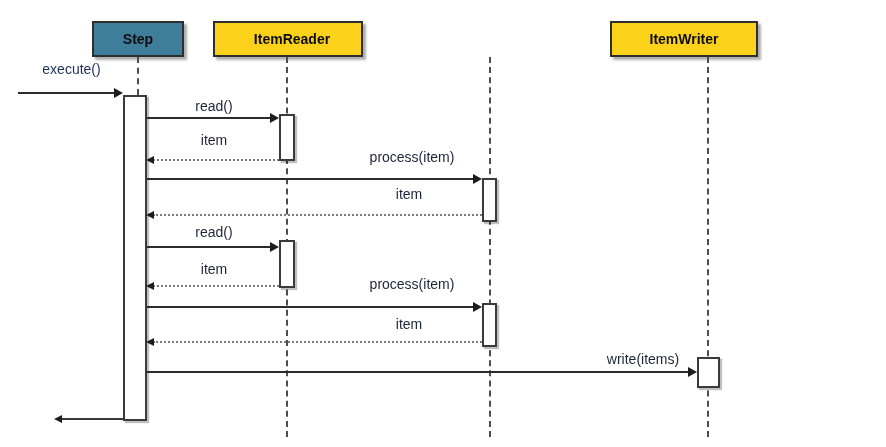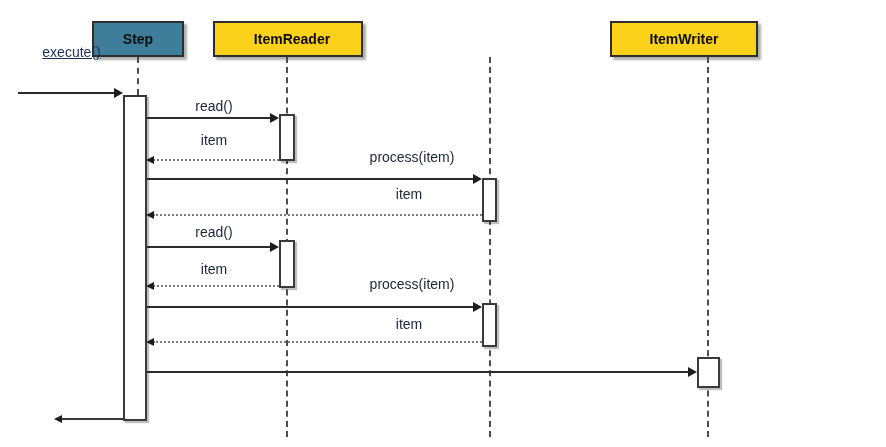--- a/index.html
+++ b/index.html
@@ -68,21 +68,21 @@
   .r-item3-line{left:153px;top:285px;width:126px;}
   .r-item3-head{left:146px;top:282px;}
   .r-item4-line{left:153px;top:341px;width:329px;}
   .r-item4-head{left:146px;top:338px;}
   .r-exit-line{left:62px;top:418px;width:61px;}
   .r-exit-head{left:54px;top:415px;}
 
   
   .lbl{position:absolute;font-size:14px;color:#1c2438;text-align:center;white-space:nowrap;}
   .lbl-navy{color:#1e3058;}
-  .l-execute{left:24px;top:44px;width:95px;text-decoration:underline;}
+  .l-execute{left:24px;top:61px;width:95px;}
   .l-read1{left:183px;top:98px;width:62px;}
   .l-item1{left:183px;top:132px;width:62px;}
   .l-proc1{left:352px;top:149px;width:120px;}
   .l-item2{left:378px;top:186px;width:62px;}
   .l-read2{left:183px;top:224px;width:62px;}
   .l-item3{left:183px;top:261px;width:62px;}
   .l-proc2{left:352px;top:276px;width:120px;}
   .l-item4{left:378px;top:316px;width:62px;}
   .l-write{left:588px;top:351px;width:110px;}
   .l-exit{left:22px;top:387px;width:100px;}
@@ -149,14 +149,15 @@
 
   <div class="lbl lbl-navy l-execute">execute()</div>
   <div class="lbl l-read1">read()</div>
   <div class="lbl l-item1">item</div>
   <div class="lbl l-proc1">process(item)</div>
   <div class="lbl l-item2">item</div>
   <div class="lbl l-read2">read()</div>
   <div class="lbl l-item3">item</div>
   <div class="lbl l-proc2">process(item)</div>
   <div class="lbl l-item4">item</div>
+  <div class="lbl l-write">write(items)</div>
 
 </div>
 
 </body></html>

